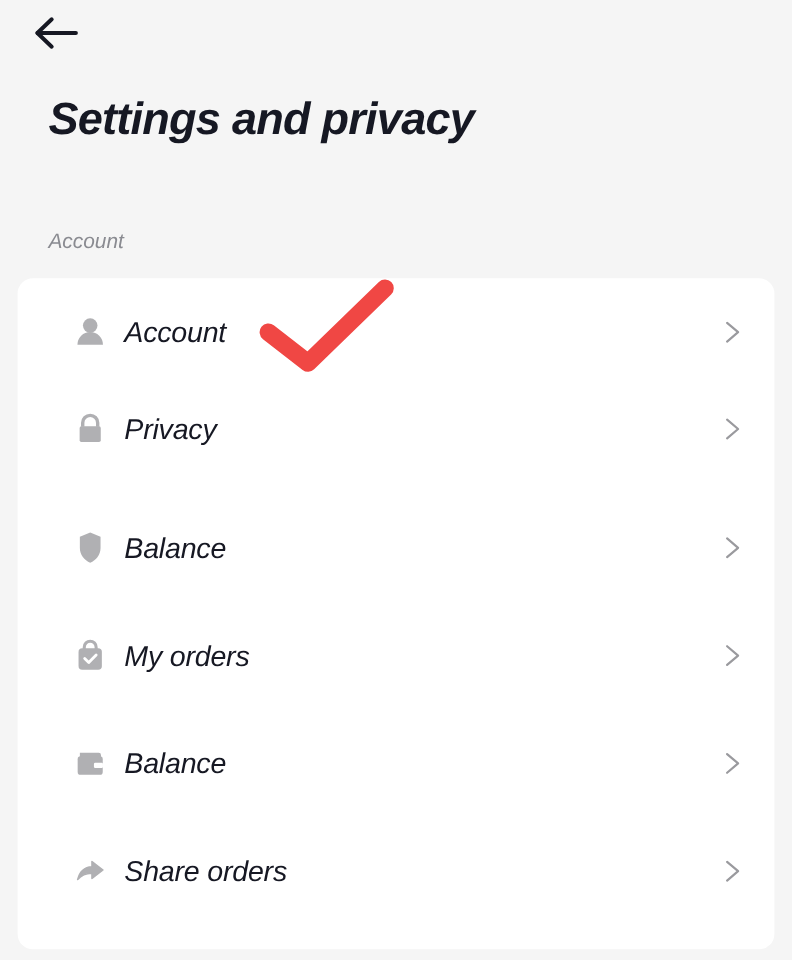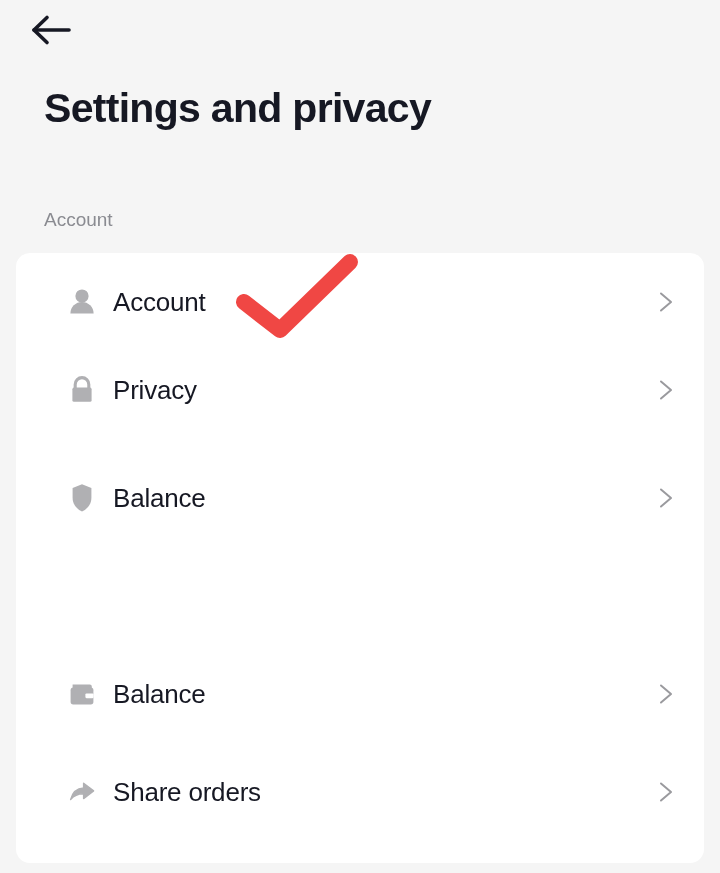--- a/index.html
+++ b/index.html
@@ -15,20 +15,21 @@
     overflow: hidden;
     position: relative;
   }
 
   .screen {
     position: relative;
     width: 720px;
     height: 873px;
     background: #f5f5f5;
     overflow: hidden;
+    font-style: italic;
   }
 
   
   .topbar {
     position: absolute;
     top: 0;
     left: 0;
     width: 720px;
     height: 62px;
   }
@@ -189,20 +190,35 @@
         </svg>
       </span>
       <span class="row-label">Balance</span>
       <span class="row-chevron">
         <svg width="26" height="26" viewBox="0 0 26 26">
           <polyline points="9,4.5 19,13 9,21.5" fill="none" stroke="#9a9a9e" stroke-width="2" stroke-linecap="round" stroke-linejoin="round"></polyline>
         </svg>
       </span>
     </div>
 
+    <div class="row" style="top:294px;">
+      <span class="row-icon">
+        <svg width="34" height="34" viewBox="0 0 34 34">
+          <path d="M11.6 11V9.3a5.4 5.4 0 0 1 10.8 0V11" fill="none" stroke="#b0b0b3" stroke-width="2.8" stroke-linecap="round"></path>
+          <rect x="6.4" y="10.4" width="21.2" height="19.4" rx="3.4" fill="#b0b0b3"></rect>
+          <polyline points="12,19.6 15.7,23.2 22.4,16.5" fill="none" stroke="#ffffff" stroke-width="2.6" stroke-linecap="round" stroke-linejoin="round"></polyline>
+        </svg>
+      </span>
+      <span class="row-label">My orders</span>
+      <span class="row-chevron">
+        <svg width="26" height="26" viewBox="0 0 26 26">
+          <polyline points="9,4.5 19,13 9,21.5" fill="none" stroke="#9a9a9e" stroke-width="2" stroke-linecap="round" stroke-linejoin="round"></polyline>
+        </svg>
+      </span>
+    </div>
 
     <div class="row" style="top:392px;">
       <span class="row-icon">
         <svg width="34" height="34" viewBox="0 0 34 34">
           <path d="M7.6 7.4h17.2a2 2 0 0 1 2 2v1.8H7.6z" fill="#b0b0b3"></path>
           <rect x="5.6" y="10.6" width="22.8" height="16.8" rx="2.6" fill="#b0b0b3"></rect>
           <rect x="20.4" y="16.4" width="8.2" height="4.8" rx="1.1" fill="#ffffff"></rect>
         </svg>
       </span>
       <span class="row-label">Balance</span>

